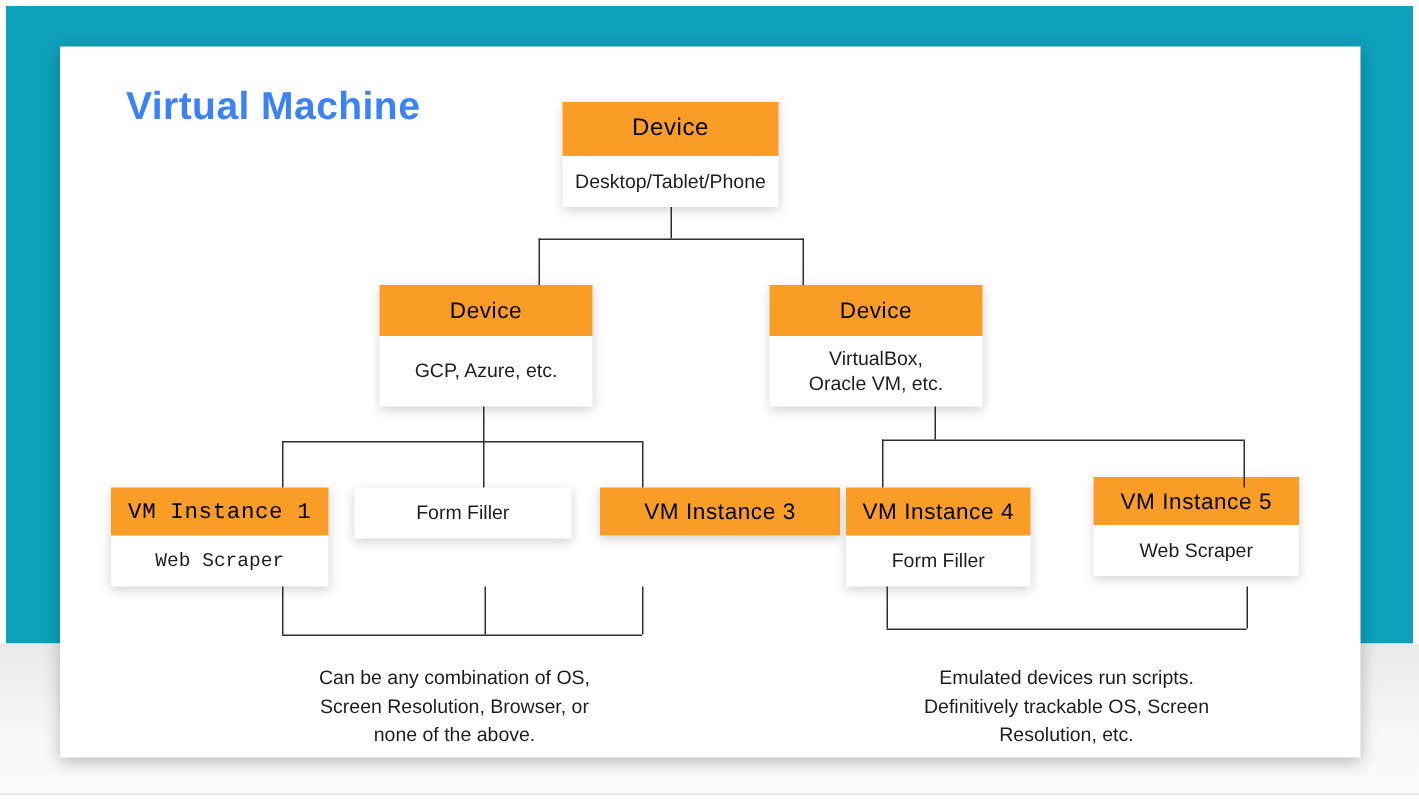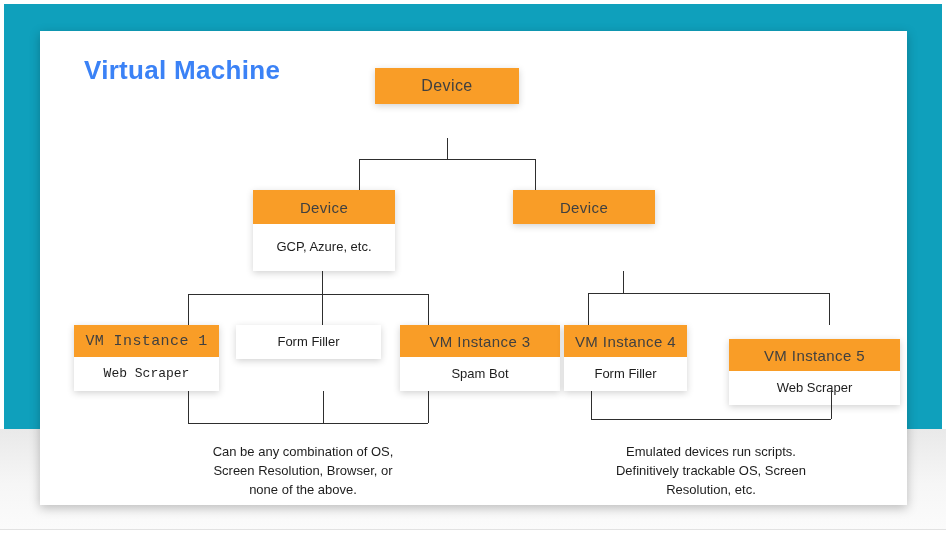--- a/index.html
+++ b/index.html
@@ -34,21 +34,21 @@
     letter-spacing: 0.3px;
     color: #3b82f6;
   }
   .node {
     position: absolute;
     background: #ffffff;
     box-shadow: 0 2px 7px rgba(0,0,0,0.18);
   }
   .node-header {
     background: #F99D27;
-    color: #404040;
+    color: #000000;
     display: flex; align-items: center; justify-content: center;
     font-size: 15px;
     letter-spacing: 0.4px;
   }
   .root .node-header { height: 36px; font-size: 16px; }
   .lvl2 .node-header { height: 34px; }
   .vm   .node-header { height: 32px; }
   .node-body {
     display: flex; align-items: center; justify-content: center;
     text-align: center;
@@ -79,46 +79,48 @@
 <body>
 
 <div class="teal-banner"></div>
 <div class="bottom-strip"></div>
 
 <div class="card">
   <div class="title">Virtual Machine</div>
 
   <div class="node root" style="left:335px; top:37px; width:144px;">
     <div class="node-header">Device</div>
+    <div class="node-body">Desktop/Tablet/Phone</div>
   </div>
 
   <div class="node lvl2" style="left:213px; top:159px; width:142px;">
     <div class="node-header">Device</div>
     <div class="node-body">GCP, Azure, etc.</div>
   </div>
   <div class="node lvl2" style="left:473px; top:159px; width:142px;">
     <div class="node-header">Device</div>
+    <div class="node-body">VirtualBox,
+Oracle VM, etc.</div>
   </div>
 
   <div class="node vm" style="left:34px; top:294px; width:145px;font-family:Liberation Mono, monospace;">
     <div class="node-header">VM Instance 1</div>
     <div class="node-body">Web Scraper</div>
   </div>
   <div class="node vm" style="left:196px; top:294px; width:145px;">
     <div class="node-body">Form Filler</div>
   </div>
   <div class="node vm" style="left:360px; top:294px; width:160px;">
     <div class="node-header">VM Instance 3</div>
-    <div class="node-body">Spam Bot</div>
   </div>
   <div class="node vm" style="left:524px; top:294px; width:123px;">
     <div class="node-header">VM Instance 4</div>
     <div class="node-body">Form Filler</div>
   </div>
-  <div class="node vm" style="left:689px; top:308px; width:171px;">
+  <div class="node vm" style="left:689px; top:287px; width:137px;">
     <div class="node-header">VM Instance 5</div>
     <div class="node-body">Web Scraper</div>
   </div>
 
   <div class="line v" style="left:407px; top:107px; height:21px;"></div>
   <div class="line h" style="left:319px; top:128px; width:177px;"></div>
   <div class="line v" style="left:319px; top:128px; height:31px;"></div>
   <div class="line v" style="left:495px; top:128px; height:31px;"></div>
 
   <div class="line v" style="left:282px; top:240px; height:54px;"></div>

